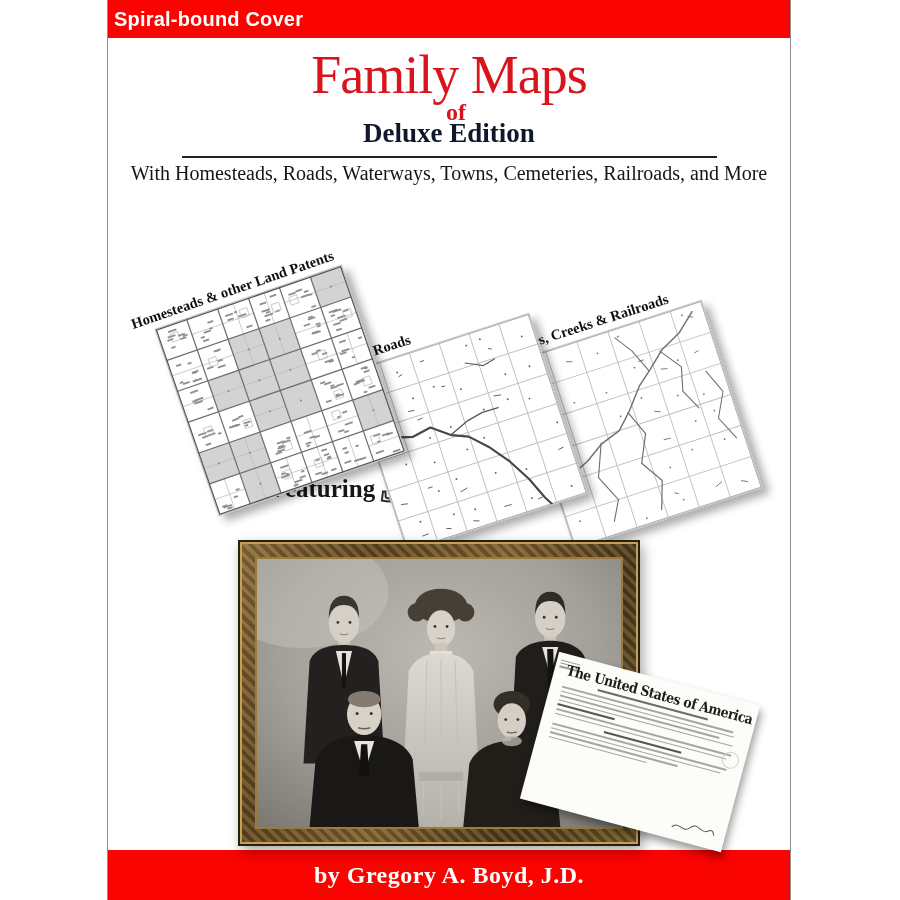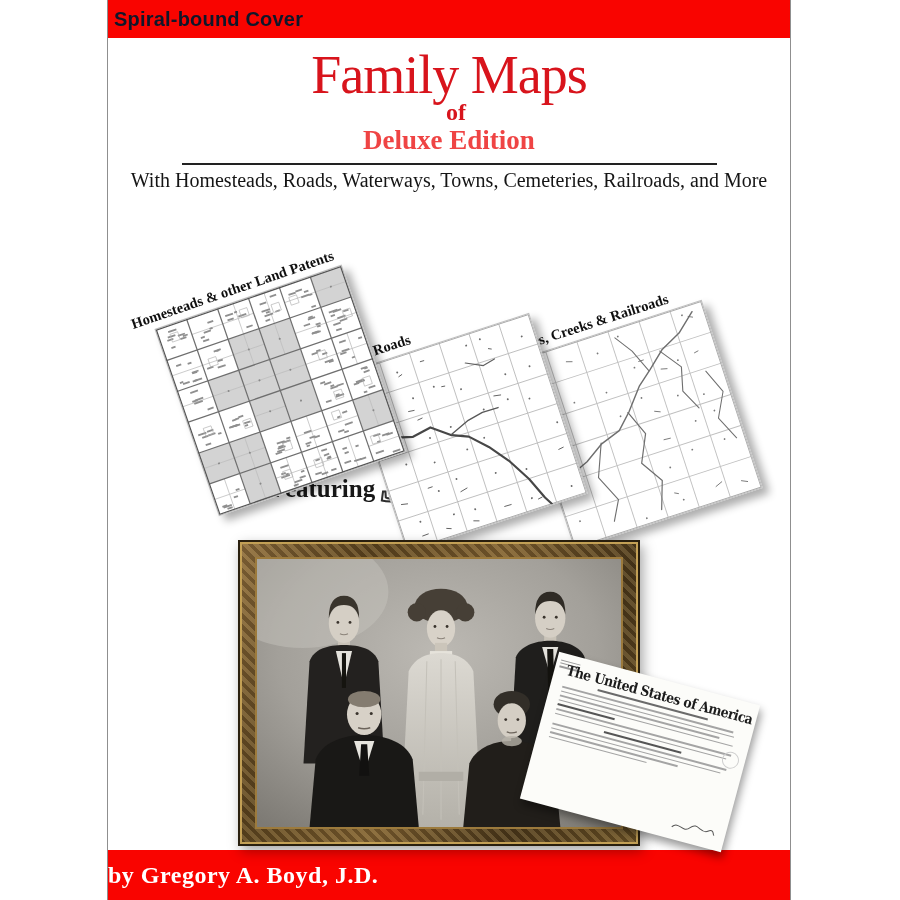--- a/index.html
+++ b/index.html
@@ -5,28 +5,28 @@
   html,body{margin:0;padding:0;background:#fff;}
   .page{position:relative;width:900px;height:900px;background:#fff;overflow:hidden;
         font-family:"Liberation Serif",serif;}
   .cover{position:absolute;left:107px;top:0;width:684px;height:900px;background:#fff;
          border-left:1px solid #8f8f8f;border-right:1px solid #8f8f8f;box-sizing:border-box;}
 
   
   .top-banner{position:absolute;left:0;top:0;width:100%;height:38px;background:var(--bar-red);
               display:flex;align-items:center;}
   .top-banner .lbl{font-family:"Liberation Sans",sans-serif;font-weight:bold;font-size:20px;
-                   color:#0f172a;padding-left:6px;letter-spacing:.2px;}
+                   color:#ffffff;padding-left:6px;letter-spacing:.2px;}
 
   
   .title-block{position:absolute;top:48px;left:0;right:0;text-align:center;line-height:1;}
   .t1{font-size:54px;font-weight:normal;color:var(--title-red);letter-spacing:-1px;margin:0;}
   .t-of{font-size:24px;font-weight:bold;color:var(--title-red);margin:-2px 0 -12px 14px;}
   .t2{font-size:45px;font-weight:bold;color:var(--title-red);letter-spacing:-1px;margin:2px 0 0 0;white-space:nowrap;}
-  .edition{font-size:27px;font-weight:bold;color:#ef4444;margin-top:15px;}
+  .edition{font-size:27px;font-weight:bold;color:#0f172a;margin-top:8px;}
   .rule{width:535px;height:2px;background:#222;margin:9px auto 5px auto;}
   .tagline{font-size:20px;color:#151515;white-space:nowrap;}
 
   
   .map-wrap{position:absolute;transform:rotate(-19deg);}
   .map-label{font-size:14.5px;font-weight:bold;color:#101010;white-space:nowrap;margin-bottom:3px;}
   .map-card{background:#fff;box-shadow:5px 7px 9px rgba(0,0,0,.32);border:1px solid #bdbdbd;}
   .map-card svg{display:block;}
   #map1{left:70px;top:272px;z-index:3;}
   #map2{left:262px;top:318px;z-index:2;transform:rotate(-18deg);}
@@ -63,21 +63,21 @@
   .doc-sub{width:62%;height:2px;background:#6a6a6a;margin:3px auto 4px auto;}
   .doc-lines .dl{background:#a4a4a4;height:1.5px;margin-top:3px;}
   .doc-corner{position:absolute;left:4px;top:5px;width:20px;}
   .doc-corner div{height:1.2px;background:#9a9a9a;margin-top:2px;}
   .doc-seal{position:absolute;right:6px;top:34%;width:15px;height:15px;border-radius:50%;
             border:1.5px solid #cfcfcf;}
   .doc-sign{position:absolute;right:10px;bottom:8px;}
 
   
   .bottom-bar{position:absolute;left:0;bottom:0;width:100%;height:50px;background:var(--bar-red);
-              display:flex;align-items:center;}
+              display:flex;align-items:center;justify-content:center;}
   .byline{font-size:24px;font-weight:bold;color:#fff;letter-spacing:.5px;}
 </style>
 </head>
 <body>
 
 <div class="page">
   <div class="cover">
 
     <div class="top-banner">
       <span class="lbl">Spiral-bound Cover</span>

